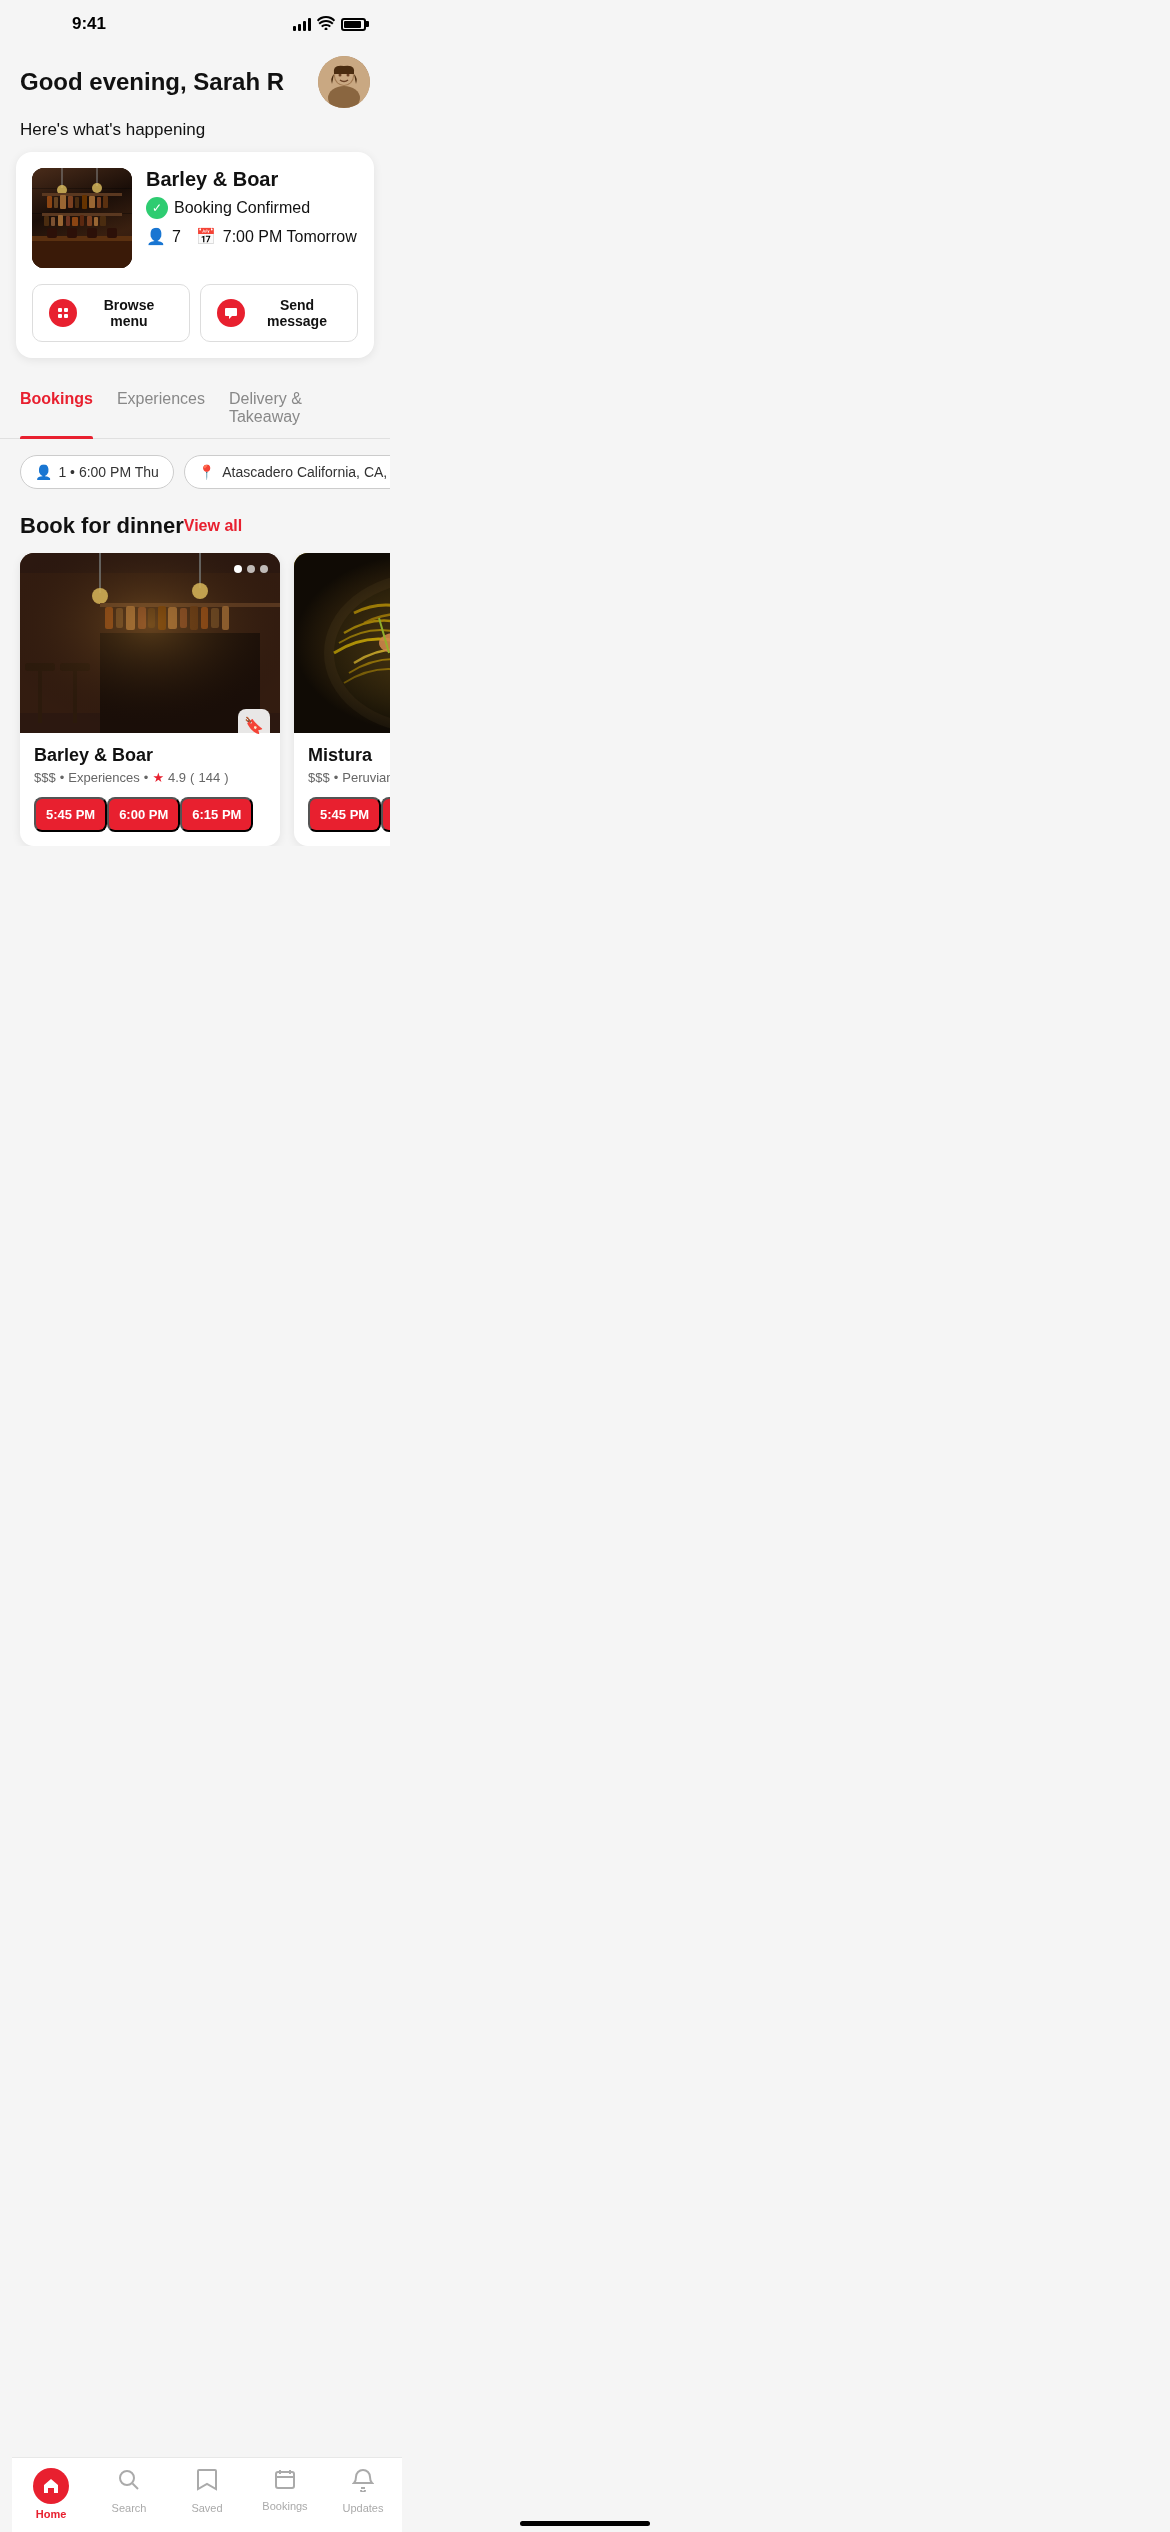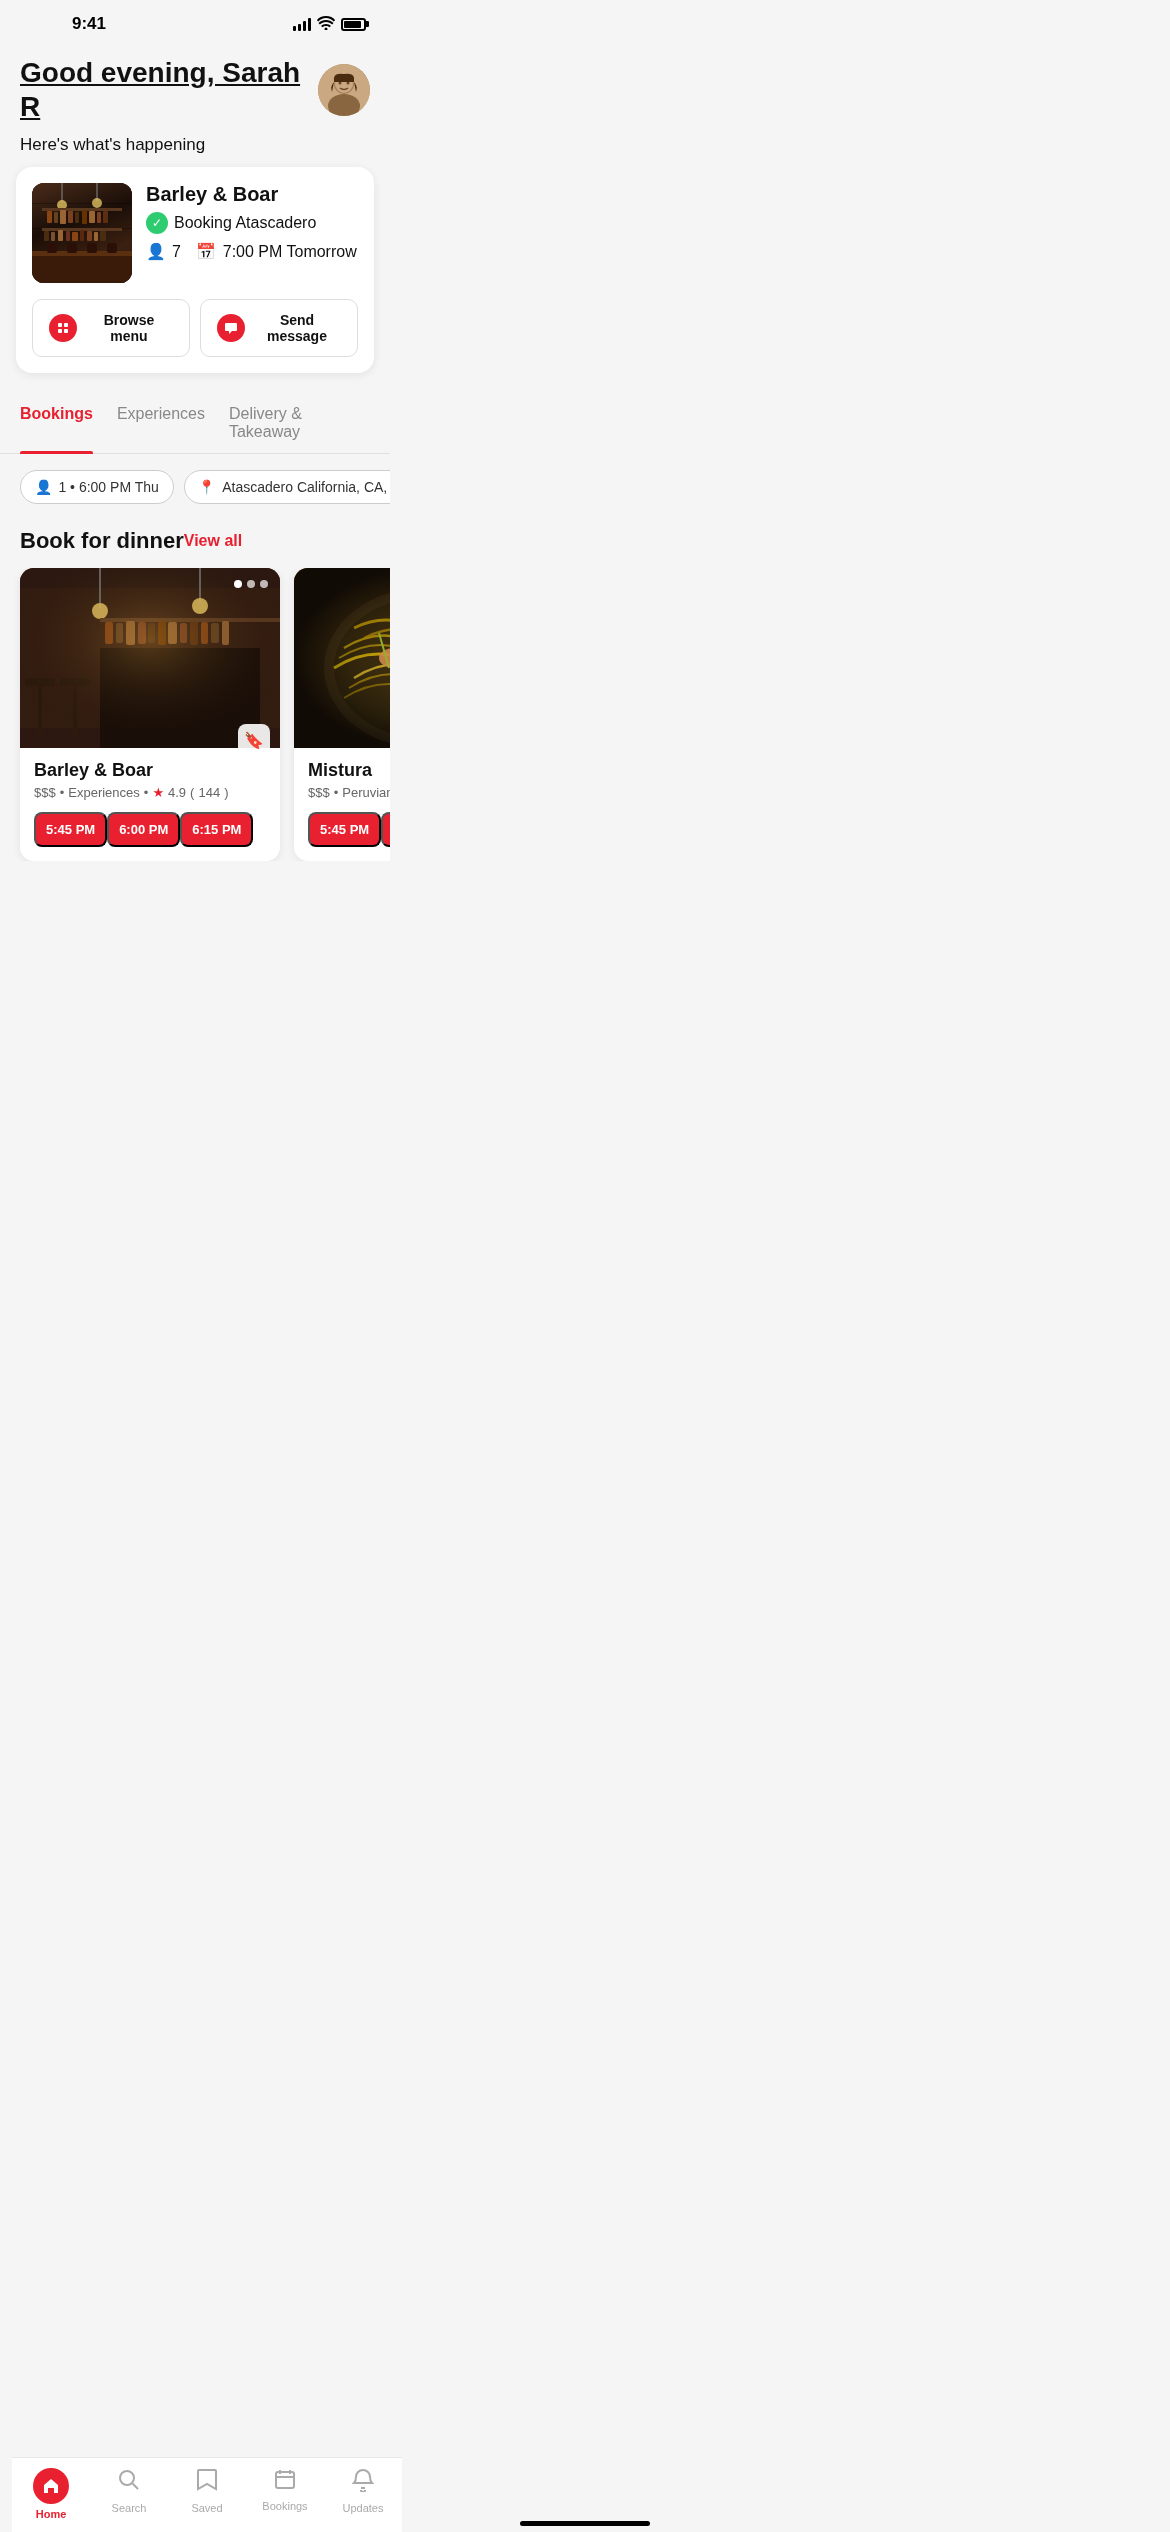--- a/index.html
+++ b/index.html
@@ -76,25 +76,24 @@
 
     
     .header {
       display: flex;
       justify-content: space-between;
       align-items: center;
       padding: 16px 20px 8px;
       background: #f5f5f5;
     }
     .greeting {
-      font-size: 28px;
+      font-size: 24px;
       font-weight: 700;
       color: #111;
       line-height: 1.2;
-      text-decoration: underline;
     }
     .avatar {
       width: 52px;
       height: 52px;
       border-radius: 50%;
       overflow: hidden;
       background: #c9a882;
       flex-shrink: 0;
     }
     .avatar-img {
@@ -532,21 +531,21 @@
             <rect x="35" y="60" width="10" height="10" rx="2" fill="#2c1008"></rect>
             <rect x="55" y="60" width="10" height="10" rx="2" fill="#2c1008"></rect>
             <rect x="75" y="60" width="10" height="10" rx="2" fill="#2c1008"></rect>
           </svg>
         </div>
       </div>
       <div class="booking-info">
         <div class="restaurant-name-card">Barley &amp; Boar</div>
         <div class="booking-status">
           <div class="check-circle">✓</div>
-          <span class="booking-confirmed-text">Booking Atascadero</span>
+          <span class="booking-confirmed-text">Booking Confirmed</span>
         </div>
         <div class="booking-details">
           <div class="booking-detail-item">
             <span class="detail-icon">👤</span>
             <span>7</span>
           </div>
           <div class="booking-detail-item">
             <span class="detail-icon">📅</span>
             <span>7:00 PM Tomorrow</span>
           </div>

